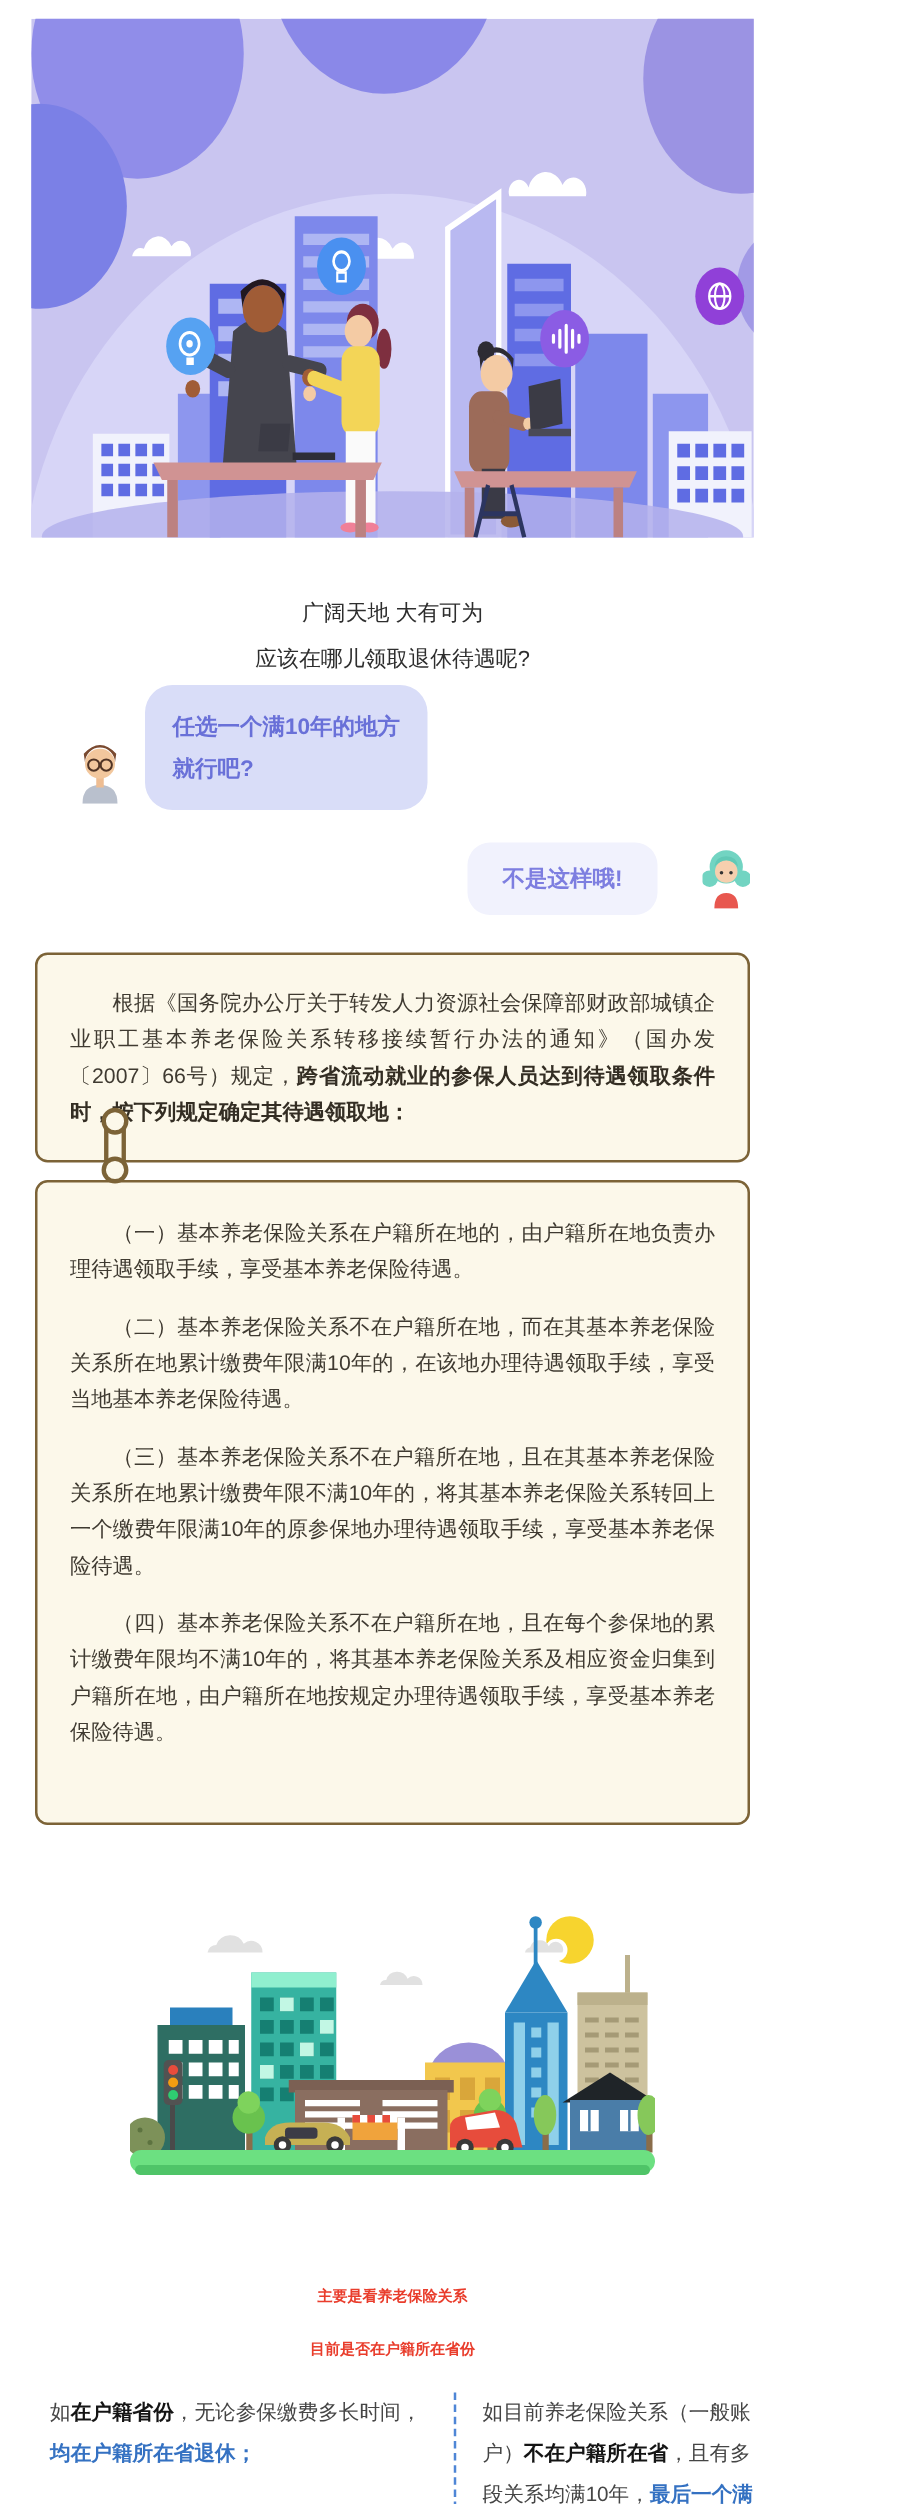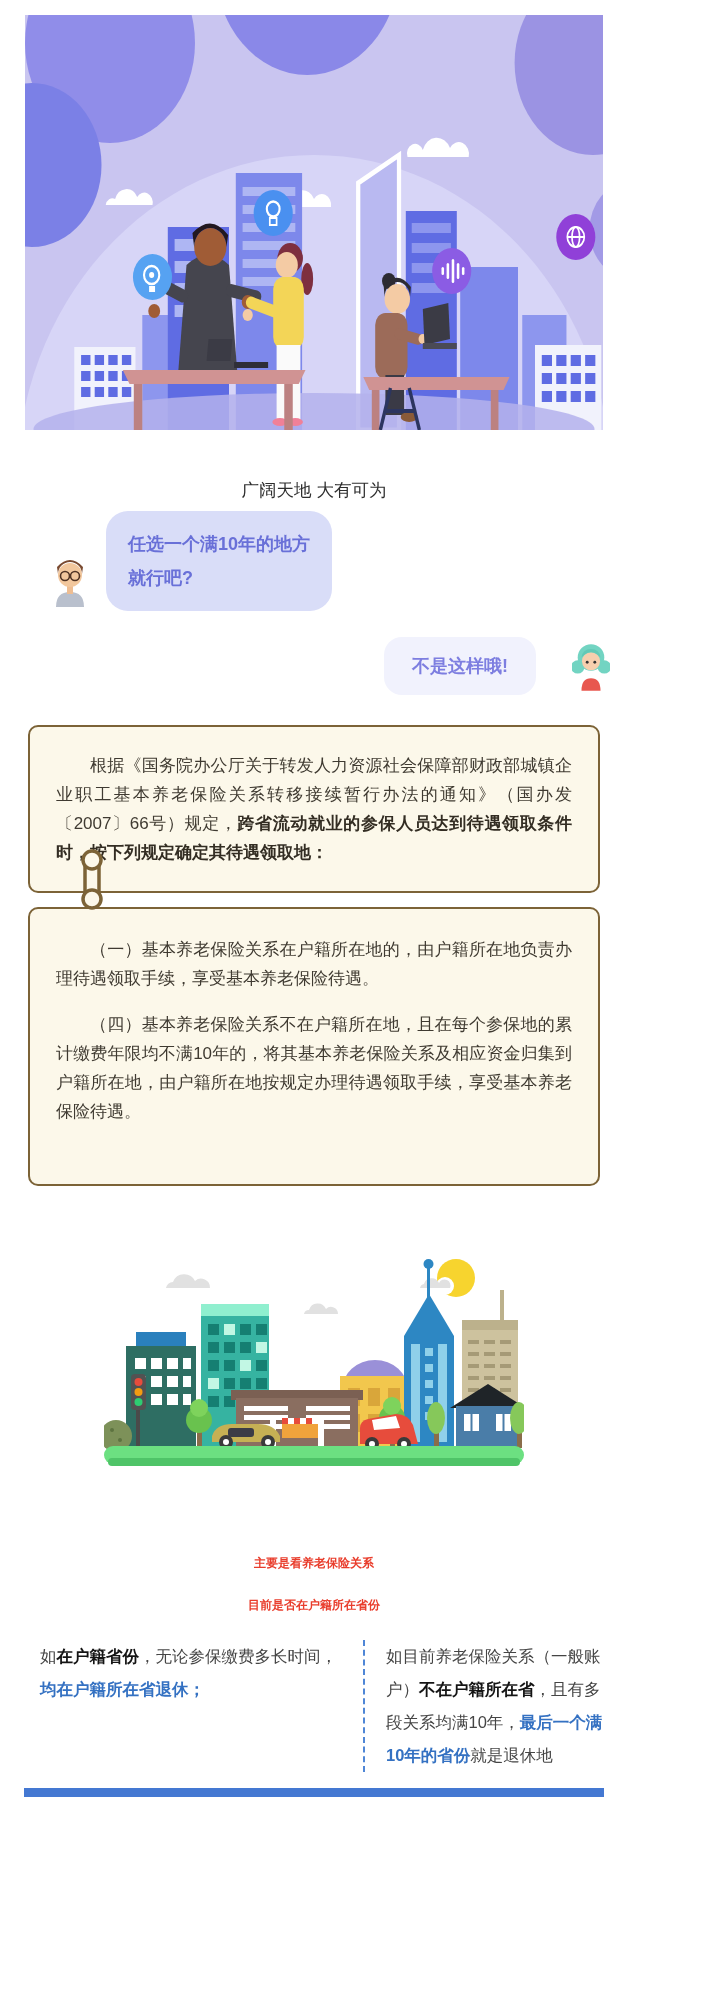--- a/index.html
+++ b/index.html
@@ -7,21 +7,21 @@
   .page{width:628px;overflow:hidden;}
 
   
   .hero{margin:15px 25px 0 25px;height:415px;}
   .hero svg{display:block;}
 
   
   .intro{margin-top:42px;text-align:center;font-size:17.5px;line-height:37px;color:#2e2e2e;}
 
   
-  .chat{padding:0 18px;margin-top:2px;}
+  .chat{padding:0 28px;margin-top:2px;}
   .chat-row{display:flex;align-items:flex-end;}
   .chat-row.left{margin-left:30px;gap:14px;}
   .chat-row.right{justify-content:flex-end;gap:36px;margin-top:26px;}
   .bubble{box-sizing:border-box;font-weight:bold;font-size:18px;}
   .bubble-left{background:#d9ddf8;color:#6970d8;border-radius:22px;padding:16px 22px;line-height:34px;max-width:250px;}
   .bubble-right{background:#f1f2fd;color:#7d7ee0;border-radius:18px;padding:15px 28px;line-height:28px;}
   .avatar{flex:0 0 auto;}
 
   
   .notice-wrap{position:relative;margin:30px 28px 0 28px;}
@@ -211,20 +211,21 @@
         <circle cx="648" cy="222" r="23" fill="#9040d8"></circle>
         <circle cx="648" cy="222" r="10" fill="none" stroke="#ffffff" stroke-width="2"></circle>
         <ellipse cx="648" cy="222" rx="4.5" ry="10" fill="none" stroke="#ffffff" stroke-width="2"></ellipse>
         <line x1="638" y1="222" x2="658" y2="222" stroke="#ffffff" stroke-width="2"></line>
       </g>
     </svg>
   </div>
 
   <div class="intro">
     <div>广阔天地 大有可为</div>
+    <div>应该在哪儿领取退休待遇呢?</div>
   </div>
 
   <div class="chat">
     <div class="chat-row left">
       <div class="avatar">
         <svg width="44" height="52" viewBox="0 0 44 52">
           <path d="M8 52 q0 -15 14 -15 q14 0 14 15 z" fill="#b9c0cd"></path>
           <rect x="19" y="30" width="6" height="9" fill="#eebd92"></rect>
           <circle cx="22" cy="20" r="12" fill="#f2c79d"></circle>
           <path d="M10 19 a12 12 0 0 1 24 0 l1 -7 q-13 -14 -26 0 z" fill="#7a4a30"></path>
@@ -261,20 +262,22 @@
     </div>
     <div class="connector">
       <svg width="36" height="84" viewBox="0 0 36 84">
         <rect x="11" y="8" width="14" height="52" rx="7" fill="#fcf8ea" stroke="#7c6337" stroke-width="3.5"></rect>
         <circle cx="18" cy="13" r="9" fill="#fcf8ea" stroke="#7c6337" stroke-width="3.5"></circle>
         <circle cx="18" cy="52" r="9" fill="#fcf8ea" stroke="#7c6337" stroke-width="3.5"></circle>
       </svg>
     </div>
     <div class="notice box2">
       <p>（一）基本养老保险关系在户籍所在地的，由户籍所在地负责办理待遇领取手续，享受基本养老保险待遇。</p>
+      <p>（二）基本养老保险关系不在户籍所在地，而在其基本养老保险关系所在地累计缴费年限满10年的，在该地办理待遇领取手续，享受当地基本养老保险待遇。</p>
+      <p>（三）基本养老保险关系不在户籍所在地，且在其基本养老保险关系所在地累计缴费年限不满10年的，将其基本养老保险关系转回上一个缴费年限满10年的原参保地办理待遇领取手续，享受基本养老保险待遇。</p>
       <p>（四）基本养老保险关系不在户籍所在地，且在每个参保地的累计缴费年限均不满10年的，将其基本养老保险关系及相应资金归集到户籍所在地，由户籍所在地按规定办理待遇领取手续，享受基本养老保险待遇。</p>
     </div>
   </div>
 
   <div class="city">
     <svg viewBox="0 0 420 230" width="420" height="230">
 
       <g>
         <circle cx="352" cy="30" r="19" fill="#f7d42e"></circle>
         <circle cx="341" cy="38" r="9" fill="#ffffff"></circle>

